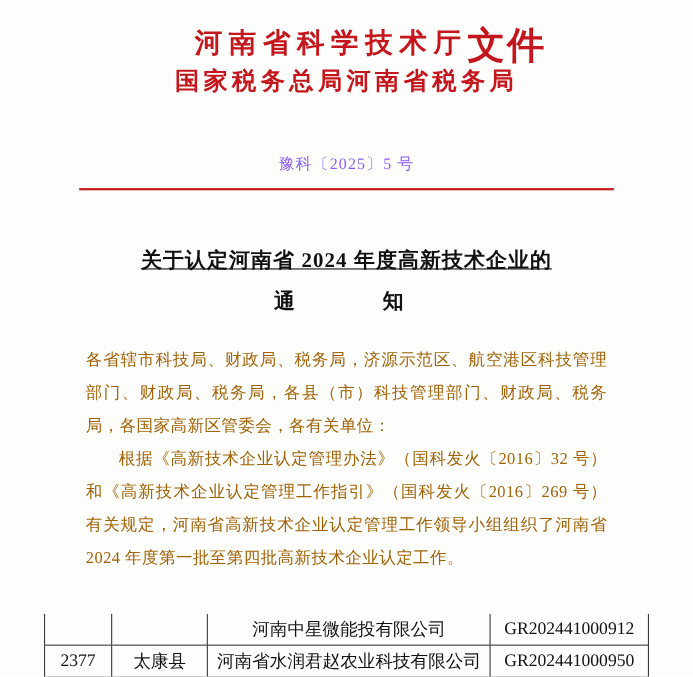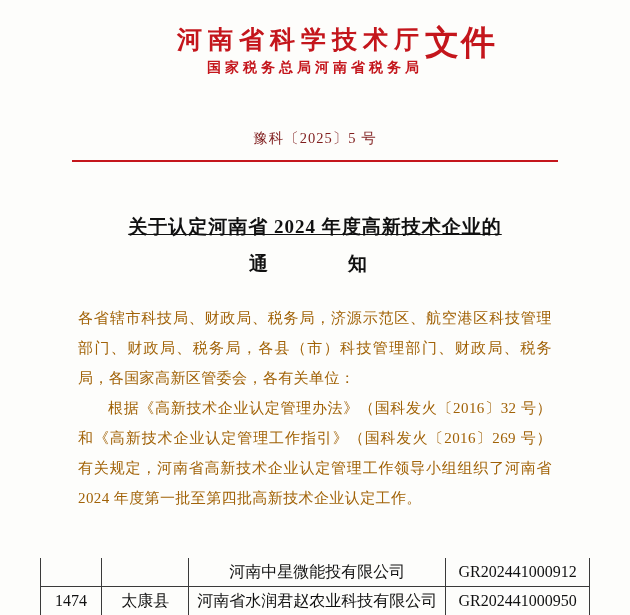--- a/index.html
+++ b/index.html
@@ -41,39 +41,39 @@
     align-items: center;
     justify-content: center;
     padding-left: 44px;
   }
   .lh-stack {
     display: inline-block;
     text-align: center;
   }
   .lh-1 { font-size: 25px; }
   .lh-2 { font-size: 25px; }
-  .lh-3 { font-size: 14px; letter-spacing: 4px; margin-top: 3px; }
+  .lh-3 { font-size: 22px; letter-spacing: 4px; margin-top: 3px; }
   .lh-doc {
     color: #c4161c;
     font-size: 34px;
     font-weight: bold;
     letter-spacing: 2px;
     margin-left: 0;
     line-height: 1;
     position: relative;
     top: 4px;
   }
 
   
   .docnum {
     text-align: center;
     font-size: 14.5px;
     letter-spacing: 1px;
     margin-top: 52px;
-    color: #7f1d1d;
+    color: #8b5cf6;
   }
 
   
   .red-rule {
     height: 2px;
     background: #c4161c;
     margin: 12px 72px 0 72px;
   }
 
   
@@ -169,21 +169,21 @@
   <div class="table-wrap">
     <table class="listing">
       <tbody>
         <tr class="clipped-top">
           <td class="c-id"></td>
           <td class="c-area"></td>
           <td class="c-name">河南中星微能投有限公司</td>
           <td class="c-code">GR202441000912</td>
         </tr>
         <tr>
-          <td class="c-id">1474</td>
+          <td class="c-id">2377</td>
           <td class="c-area">太康县</td>
           <td class="c-name">河南省水润君赵农业科技有限公司</td>
           <td class="c-code">GR202441000950</td>
         </tr>
 
       </tbody>
     </table>
   </div>
 
 </div>

